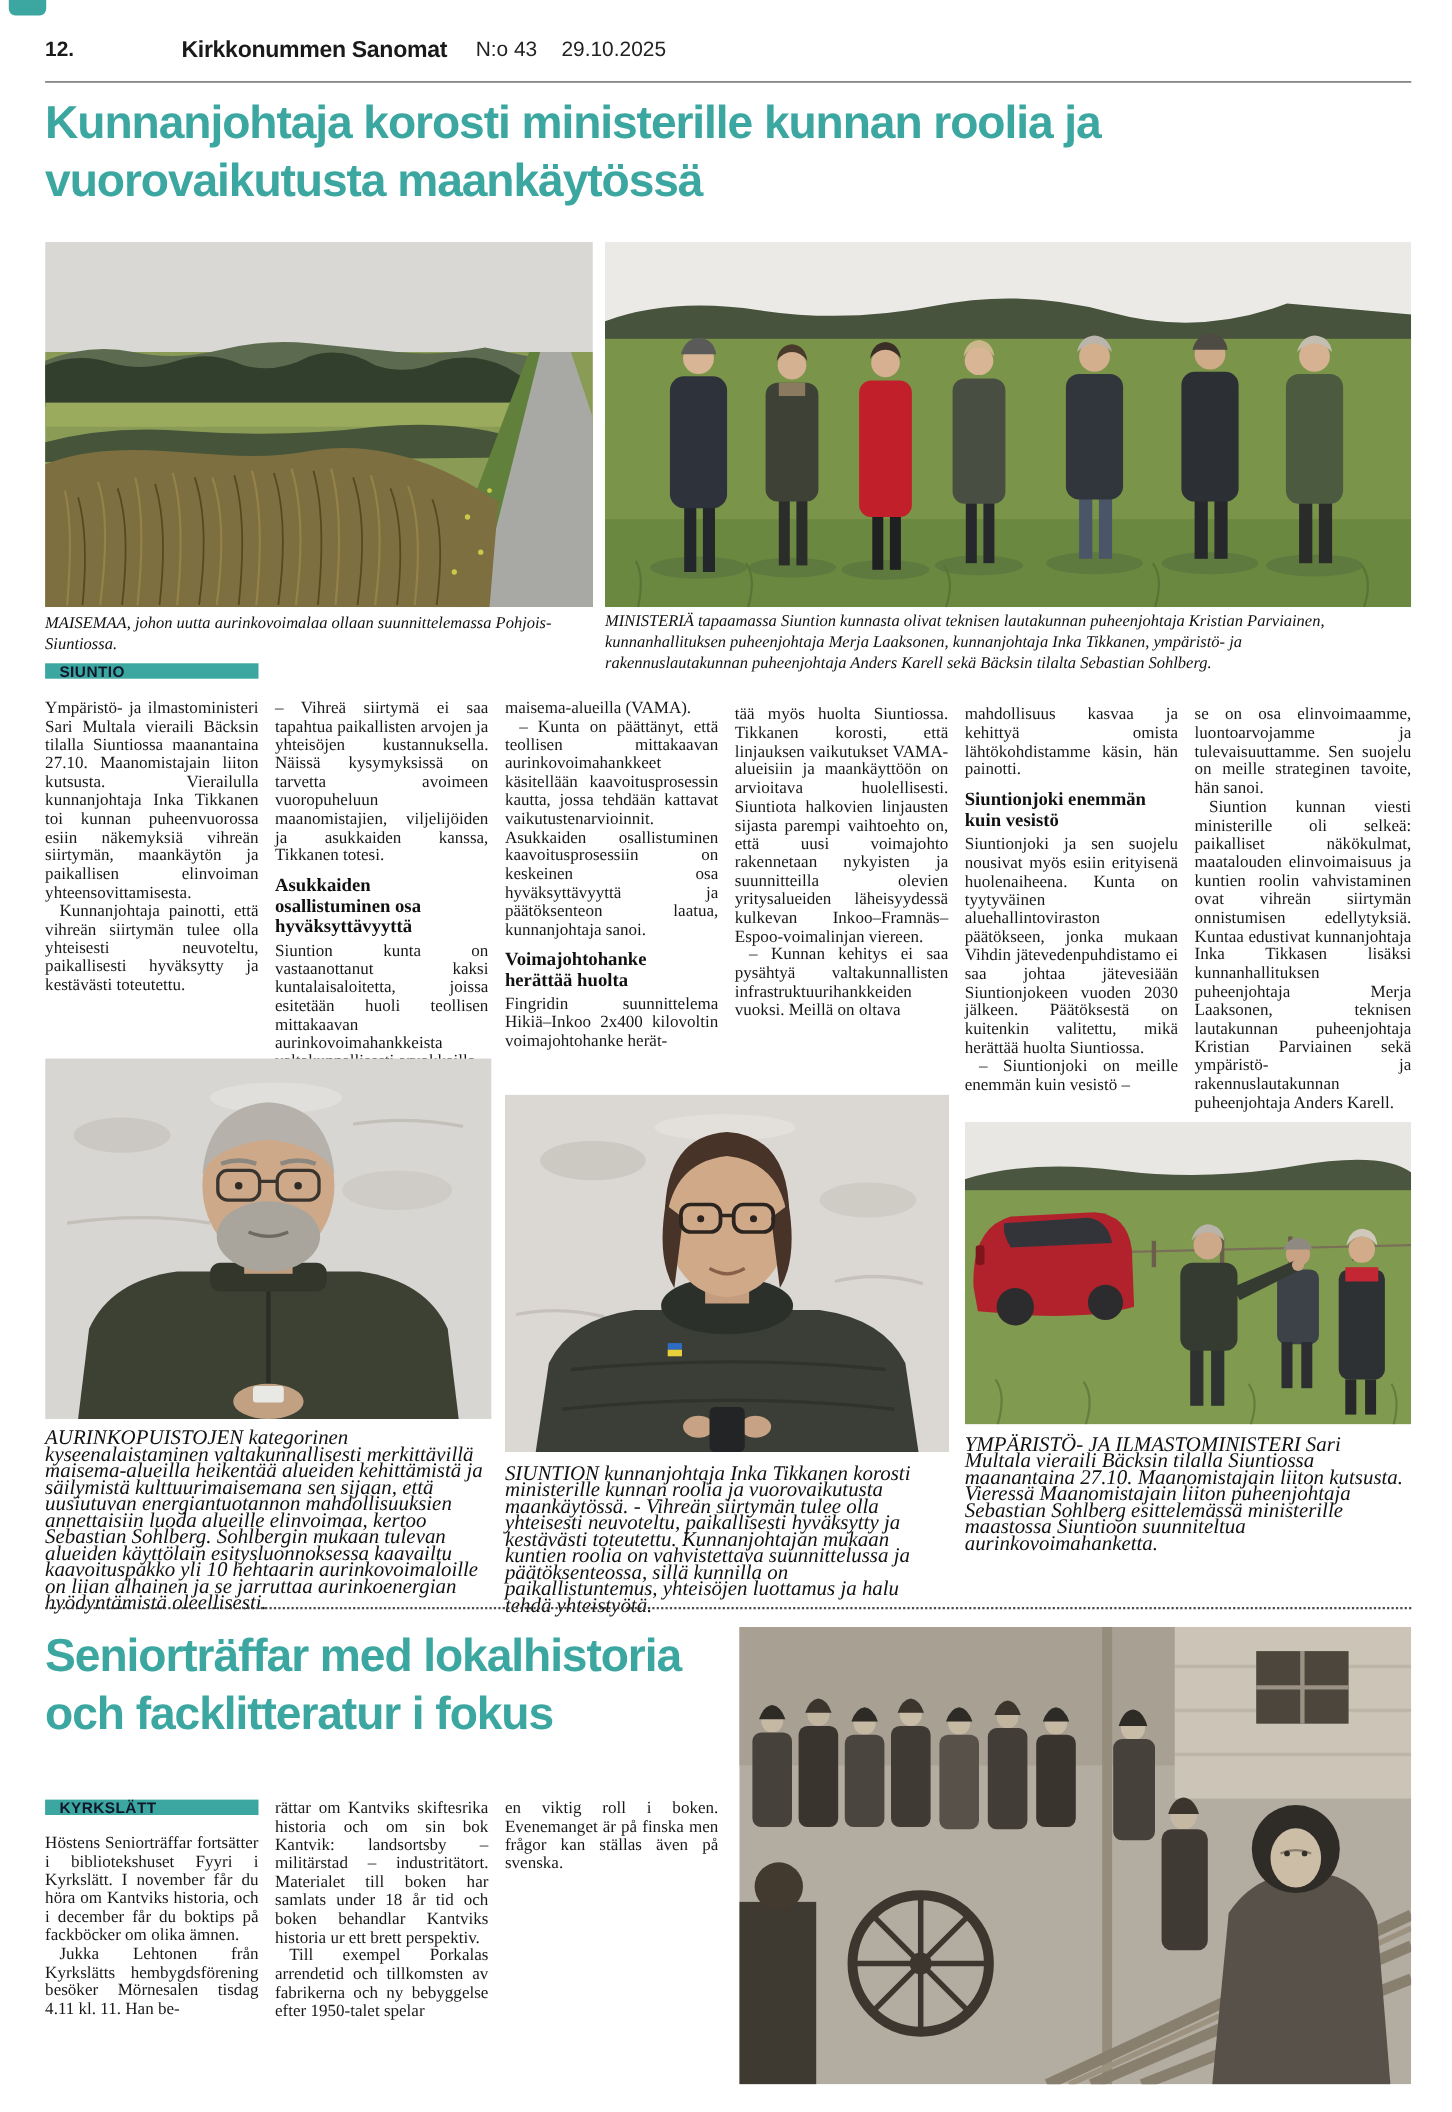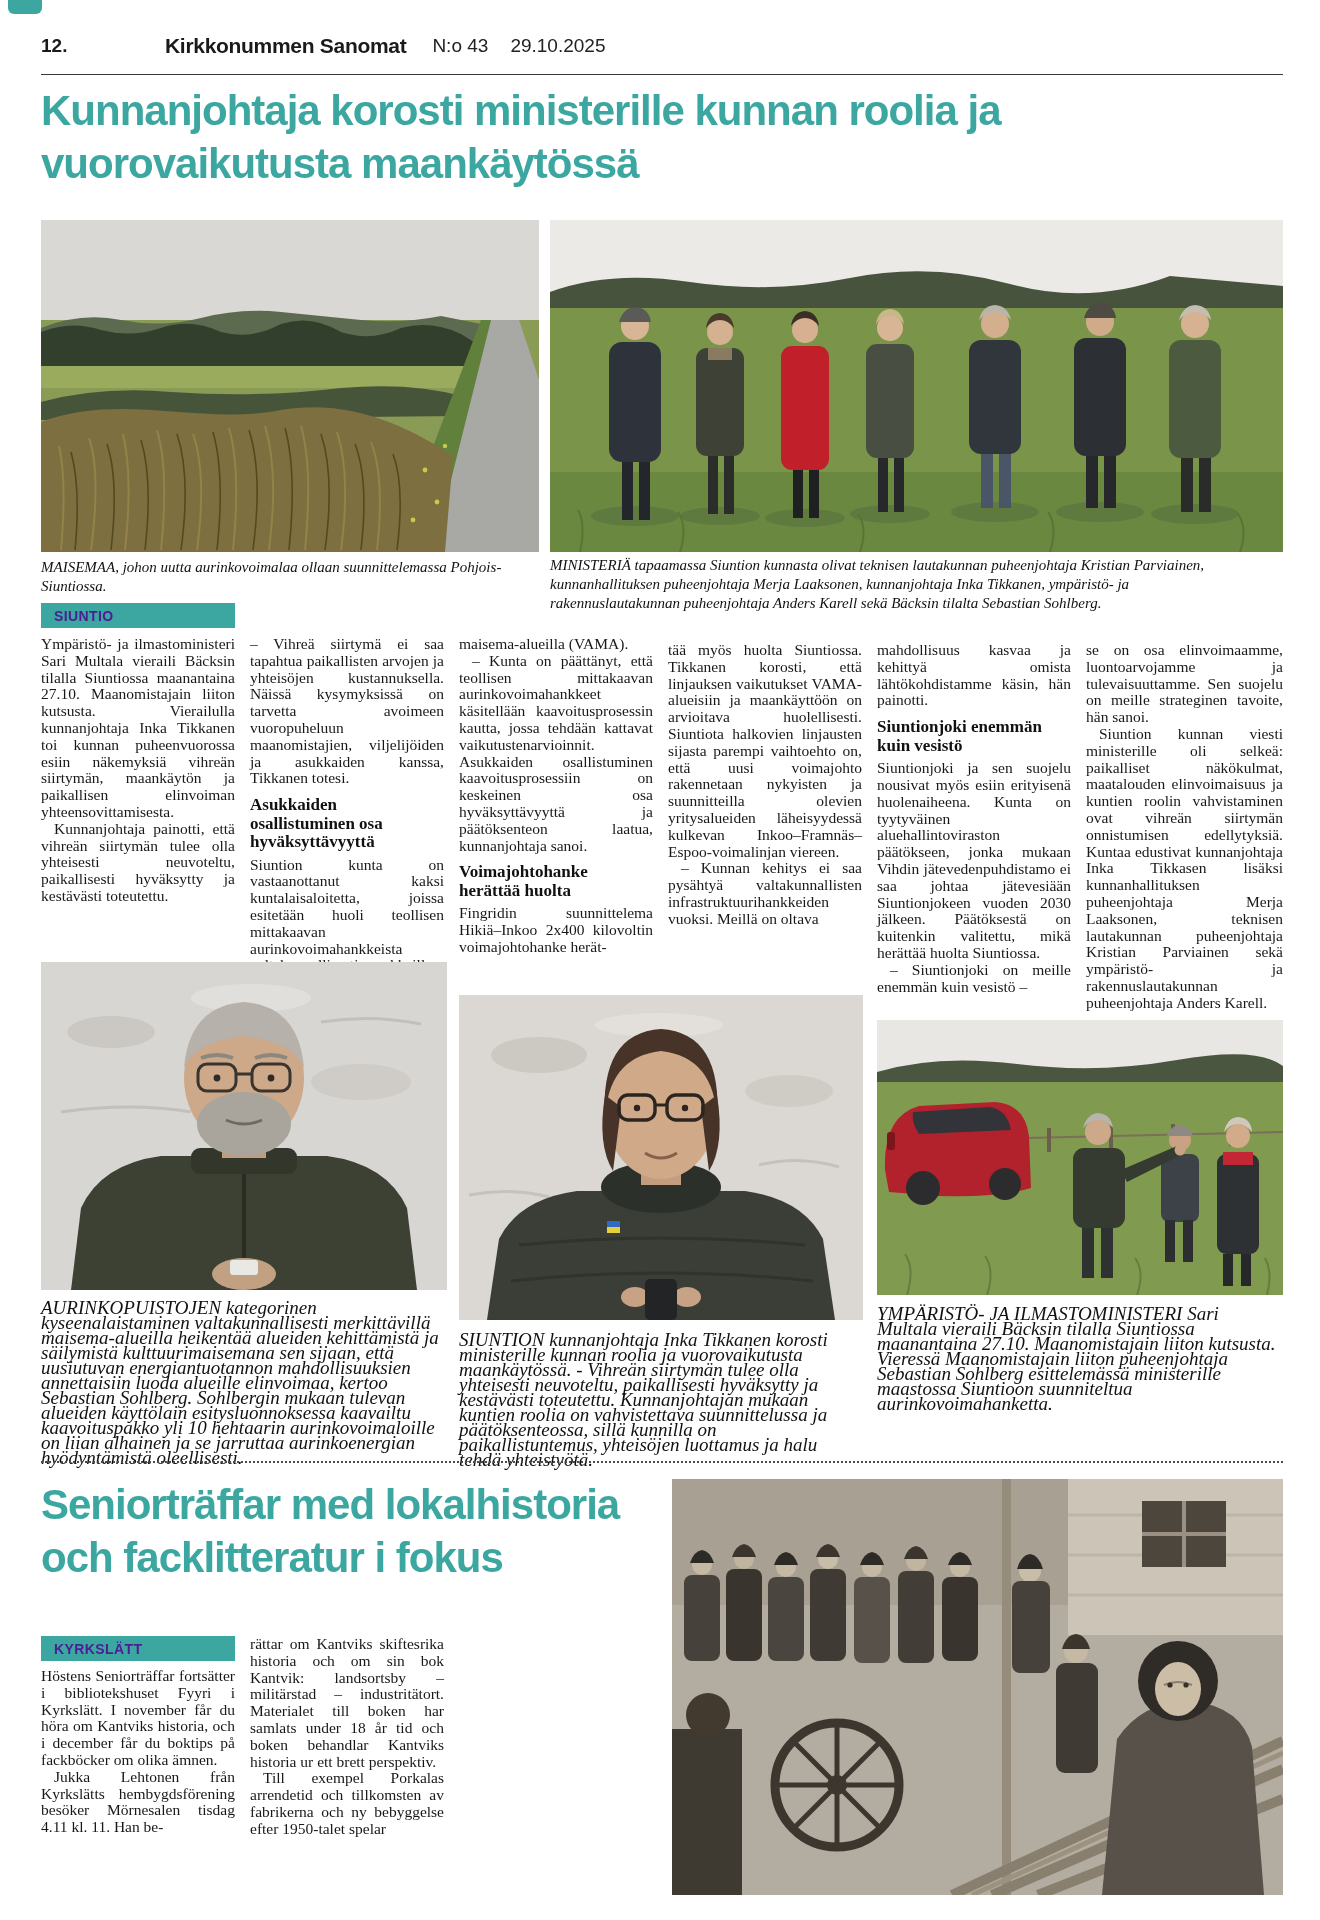--- a/index.html
+++ b/index.html
@@ -26,21 +26,21 @@
   .ph-woman{left:459px;top:995px;width:404px;height:325px;}
   .ph-point{left:877px;top:1020px;width:406px;height:275px;}
   .ph-hist{left:672px;top:1479px;width:611px;height:416px;}
   .cap{position:absolute;font-style:italic;color:#111;}
   .cap-l{left:41px;top:558px;width:520px;font-size:15px;line-height:19px;}
   .cap-r{left:550px;top:556px;width:700px;font-size:15px;line-height:19px;}
   .sm{font-size:19px;line-height:15px;}
   .cap-man{left:41px;top:1300px;width:406px;}
   .cap-woman{left:459px;top:1332px;width:400px;}
   .cap-point{left:877px;top:1306px;width:406px;}
-  .kicker{position:absolute;width:194px;height:25px;background:#3BA7A0;color:#4c1d95;
+  .kicker{position:absolute;width:194px;height:14px;background:#3BA7A0;color:#0f172a;
         font-family:"Liberation Sans", sans-serif;font-weight:700;font-size:14px;
         display:flex;align-items:center;padding-left:13px;box-sizing:border-box;
         letter-spacing:0.4px;}
   .k1{left:41px;top:603px;}
   .k2{left:41px;top:1636px;}
   .col{position:absolute;width:194px;font-size:15.5px;line-height:16.8px;
         text-align:justify;color:#181818;}
   .col p{margin:0;}
   .col p.ind{text-indent:13px;}
   .col h3{font-size:17px;line-height:18.5px;margin:9px 0 5px 0;text-align:left;
@@ -342,20 +342,21 @@
 
   <div class="col bc1">
     <p>Höstens Seniorträffar fortsätter i bibliotekshuset Fyyri i Kyrkslätt. I november får du höra om Kantviks historia, och i december får du boktips på fackböcker om olika ämnen.</p>
     <p class="ind">Jukka Lehtonen från Kyrkslätts hembygdsförening besöker Mörnesalen tisdag 4.11 kl. 11. Han be-</p>
   </div>
   <div class="col bc2">
     <p>rättar om Kantviks skiftesrika historia och om sin bok Kantvik: landsortsby – militärstad – industritätort. Materialet till boken har samlats under 18 år tid och boken behandlar Kantviks historia ur ett brett perspektiv.</p>
     <p class="ind">Till exempel Porkalas arrendetid och tillkomsten av fabrikerna och ny bebyggelse efter 1950-talet spelar</p>
   </div>
   <div class="col bc3">
+    <p>en viktig roll i boken. Evenemanget är på finska men frågor kan ställas även på svenska.</p>
   </div>
 
   <div class="ph ph-hist">
     <svg viewBox="0 0 611 416" preserveAspectRatio="none">
       <rect width="611" height="416" fill="#b3aca0"></rect>
       <rect x="0" y="0" width="396" height="126" fill="#a8a093"></rect>
       <rect x="396" y="0" width="215" height="156" fill="#ccc5b7"></rect>
       <line x1="396" y1="36" x2="611" y2="36" stroke="#bdb5a7" stroke-width="3"></line>
       <line x1="396" y1="76" x2="611" y2="76" stroke="#bdb5a7" stroke-width="3"></line>
       <line x1="396" y1="116" x2="611" y2="116" stroke="#bdb5a7" stroke-width="3"></line>

